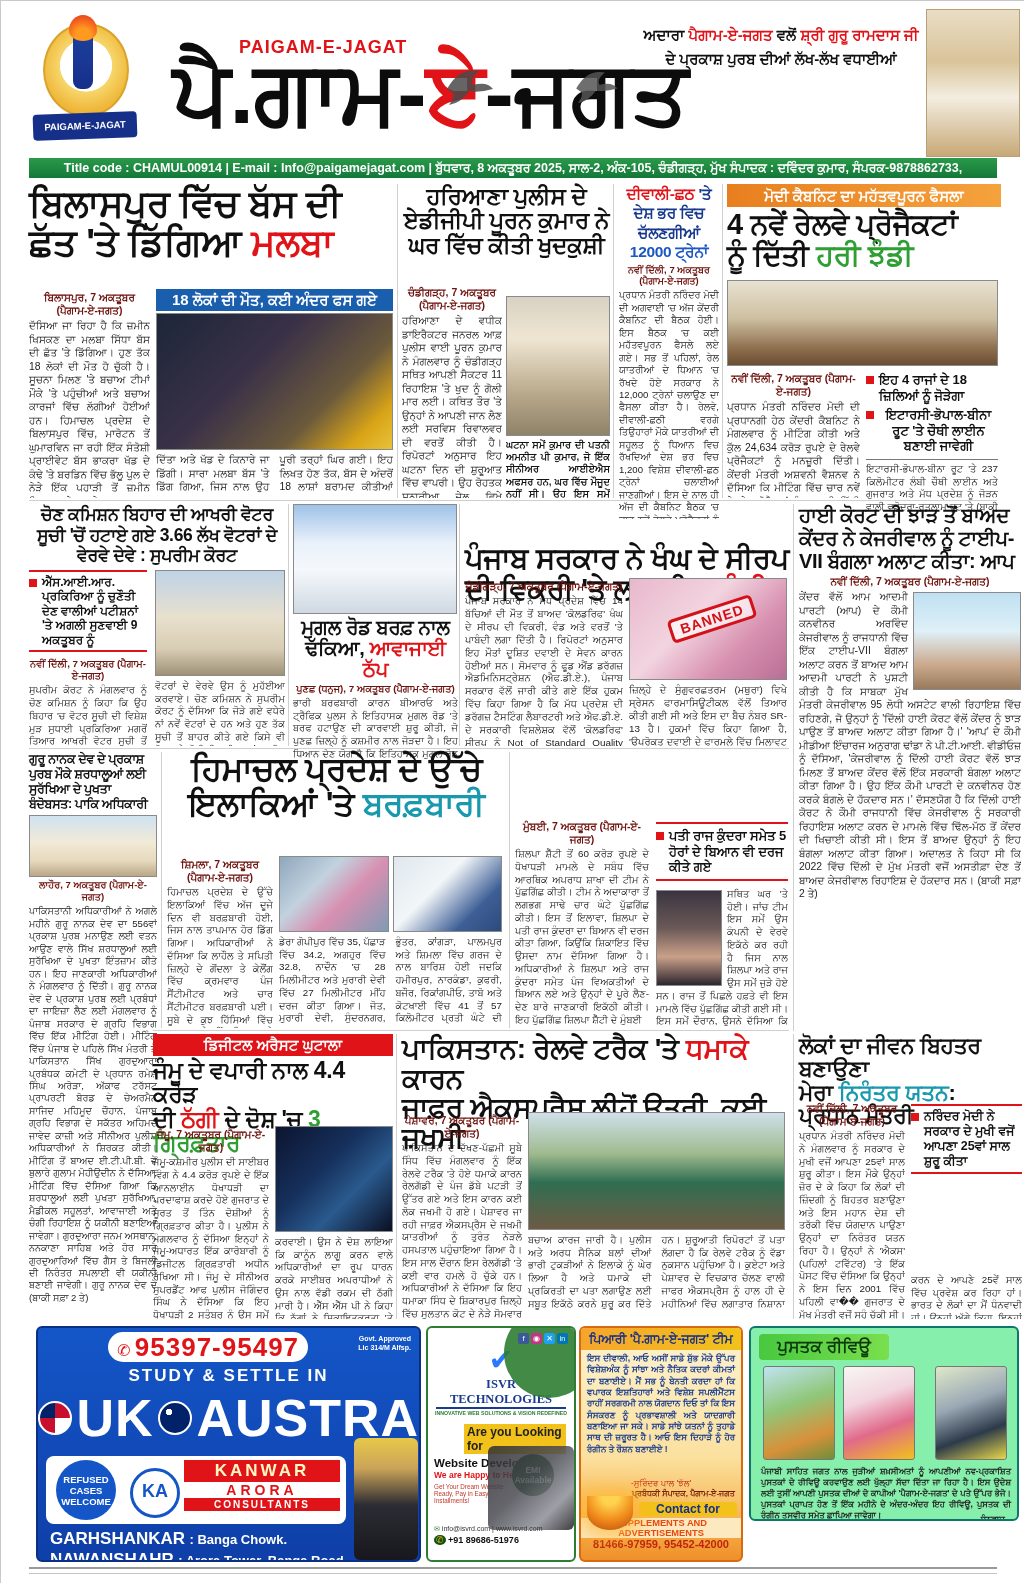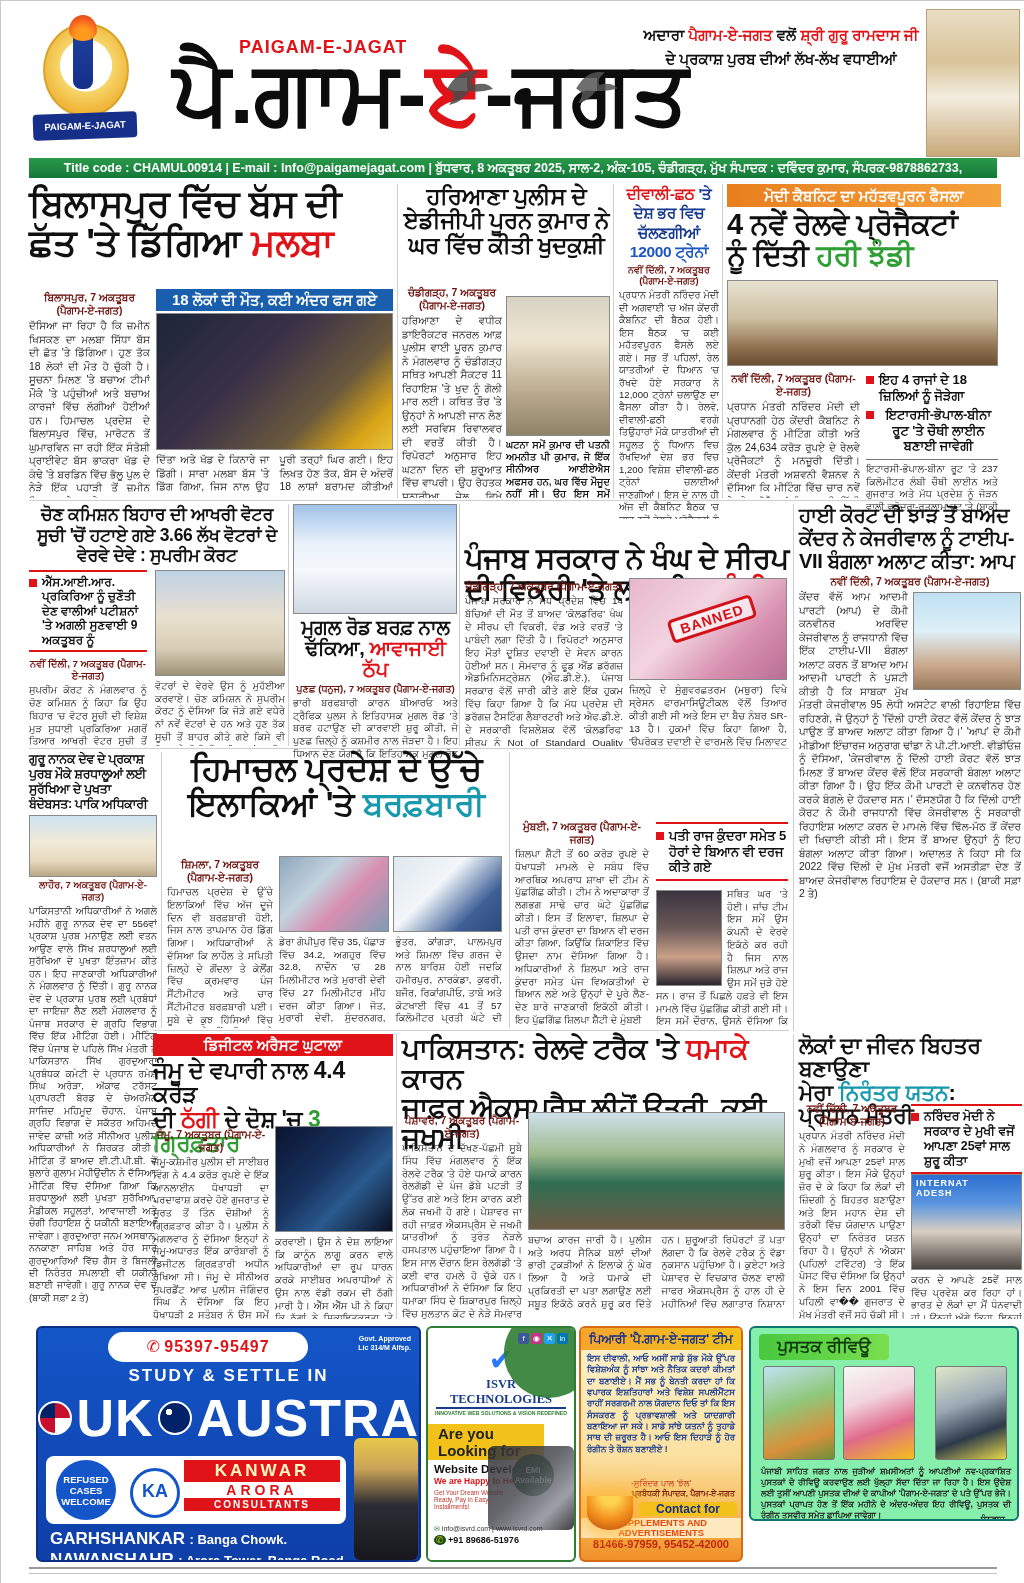--- a/index.html
+++ b/index.html
@@ -289,35 +289,29 @@
     <div class="abs" style="left:5px;top:66px;width:106px;height:219px;overflow:hidden;">
       <div class="dl">ਨਵੀਂ ਦਿੱਲੀ, 7 ਅਕਤੂਬਰ (ਪੈਗਾਮ-ਏ-ਜਗਤ)</div>
       <div class="body" style="font-size:9.8px;">ਪ੍ਰਧਾਨ ਮੰਤਰੀ ਨਰਿੰਦਰ ਮੋਦੀ ਨੇ ਮੰਗਲਵਾਰ ਨੂੰ ਸਰਕਾਰ ਦੇ ਮੁਖੀ ਵਜੋਂ ਆਪਣਾ 25ਵਾਂ ਸਾਲ ਸ਼ੁਰੂ ਕੀਤਾ। ਇਸ ਮੌਕੇ ਉਨ੍ਹਾਂ ਜ਼ੋਰ ਦੇ ਕੇ ਕਿਹਾ ਕਿ ਲੋਕਾਂ ਦੀ ਜ਼ਿੰਦਗੀ ਨੂੰ ਬਿਹਤਰ ਬਣਾਉਣਾ ਅਤੇ ਇਸ ਮਹਾਨ ਦੇਸ਼ ਦੀ ਤਰੱਕੀ ਵਿੱਚ ਯੋਗਦਾਨ ਪਾਉਣਾ ਉਨ੍ਹਾਂ ਦਾ ਨਿਰੰਤਰ ਯਤਨ ਰਿਹਾ ਹੈ। ਉਨ੍ਹਾਂ ਨੇ 'ਐਕਸ' (ਪਹਿਲਾਂ ਟਵਿੱਟਰ) 'ਤੇ ਇੱਕ ਪੋਸਟ ਵਿੱਚ ਦੱਸਿਆ ਕਿ ਉਨ੍ਹਾਂ ਨੇ ਇਸ ਦਿਨ 2001 ਵਿੱਚ ਪਹਿਲੀ ਵਾ�� ਗੁਜਰਾਤ ਦੇ ਮੁੱਖ ਮੰਤਰੀ ਵਜੋਂ ਸਹੁੰ ਚੁੱਕੀ ਸੀ। ਮੋਦੀ ਨੇ ਕਿਹਾ, ਭਾਰਤੀਆਂ ਦੇ ਲਗਾਤਾਰ ਆਸ਼ੀਰਵਾਦ ਸਦਕਾ, ਮੈਂ ਇੱਕ ਸਰਕਾਰ ਦੇ ਮੁਖੀ ਵਜੋਂ ਸੇਵਾ</div>
     </div>
     <div class="abs" style="left:117px;top:70px;width:111px;border-top:2px solid #e01418;border-bottom:2px solid #e01418;padding:3px 0;">
       <div class="bullet-row">
           <span class="sq"></span>
           <span class="btext" style="font-size:12.5px;">ਨਰਿੰਦਰ ਮੋਦੀ ਨੇ ਸਰਕਾਰ ਦੇ ਮੁਖੀ ਵਜੋਂ ਆਪਣਾ 25ਵਾਂ ਸਾਲ ਸ਼ੁਰੂ ਕੀਤਾ</span>
         </div>
     </div>
-    <div class="abs ph" style="left:117px;top:140px;width:111px;height:96px;background:linear-gradient(180deg,#2a6fd0 0%,#5a95e0 30%,#d9cfc2 60%,#4a4440 100%);">
-      <div style="color:#fff;font-weight:bold;font-size:9px;padding:3px 4px;letter-spacing:1px;">
-        <span>INTERNAT</span><br>
-        <span>ADESH</span>
-      </div>
-    </div>
     <div class="abs body" style="left:117px;top:240px;width:111px;height:45px;overflow:hidden;font-size:9.8px;">
       <span>ਕਰਨ ਦੇ ਆਪਣੇ 25ਵੇਂ ਸਾਲ ਵਿੱਚ ਪ੍ਰਵੇਸ਼ ਕਰ ਰਿਹਾ ਹਾਂ। ਭਾਰਤ ਦੇ ਲੋਕਾਂ ਦਾ ਮੈਂ ਧੰਨਵਾਦੀ ਹਾਂ। ਉਨ੍ਹਾਂ ਅੱਗੇ ਕਿਹਾ, ਇਨ੍ਹਾਂ ਸਾਰੇ ਸਾਲਾਂ ਦੌਰਾਨ, ਸਾਡੇ ਲੋਕਾਂ ਦੇ ਜੀਵਨ ਨੂੰ ਬਿਹਤਰ ਬਣਾਉਣ ਅਤੇ ਇਸ ਮਹਾਨ ਰਾਸ਼ਟਰ (ਬਾਕੀ ਸਫ਼ਾ 2 ਤੇ)</span>
     </div>
   </div>
 
   <div class="abs adbox" style="left:35px;top:1325px;width:385px;height:236px;background:linear-gradient(180deg,#1456c8,#0f3fa8);border:2px solid #0c2f86;">
     <div class="abs" style="left:70px;top:4px;width:200px;height:30px;background:#fff;border-radius:16px;text-align:center;line-height:30px;">
       <span style="color:#e01418;font-size:16px;">✆</span>
-      <span style="color:#e01418;font-weight:bold;font-size:16px;letter-spacing:1px;text-align:right;">95397-95497</span>
+      <span style="color:#e01418;font-weight:bold;font-size:26px;letter-spacing:1px;text-align:right;">95397-95497</span>
     </div>
     <div class="abs" style="right:8px;top:6px;text-align:right;color:#fff;font-size:7px;font-weight:bold;line-height:1.3;">
       <div>Govt. Approved</div>
         <div>Lic 314/M Alfsp.</div>
     </div>
     <div style="margin-top:38px;text-align:center;color:#fff;font-weight:bold;font-size:17px;letter-spacing:2px;">
       <span>STUDY &amp; SETTLE IN</span>
     </div>
     <div style="text-align:center;margin-top:2px;white-space:nowrap;">
       <span class="flagcirc" style="background:conic-gradient(#c8102e 0 25%,#ffffff 25% 50%,#c8102e 50% 75%,#012169 75% 100%);"></span>
@@ -348,21 +342,21 @@
     <div class="abs" style="right:-20px;top:-20px;width:90px;height:90px;border-radius:50%;background:#2e7d32;opacity:.9;"></div>
     <div class="abs" style="right:6px;top:5px;display:flex;gap:2px;">
       <span style="width:11px;height:11px;background:#3b5998;color:#fff;font-size:8px;text-align:center;line-height:11px;border-radius:2px;">f</span>
       <span style="width:11px;height:11px;background:#c13584;color:#fff;font-size:8px;text-align:center;line-height:11px;border-radius:2px;">◉</span>
       <span style="width:11px;height:11px;background:#1da1f2;color:#fff;font-size:8px;text-align:center;line-height:11px;border-radius:2px;">✕</span>
       <span style="width:11px;height:11px;background:#0077b5;color:#fff;font-size:7px;text-align:center;line-height:11px;border-radius:2px;">in</span>
     </div>
     <div style="text-align:center;color:#2979ff;font-size:30px;margin-top:14px;font-weight:bold;">✔</div>
     <div style="text-align:center;color:#1a3c8f;font-weight:bold;font-size:12.5px;font-family:'Liberation Serif',serif;border-bottom:2px solid #1a3c8f;margin:0 8px;">ISVR TECHNOLOGIES</div>
     <div style="text-align:center;color:#2e7d32;font-size:5.2px;font-weight:bold;margin-top:1px;">INNOVATIVE WEB SOLUTIONS &amp; VISION REDEFINED</div>
-    <div style="background:#f2c21a;color:#222;font-weight:bold;font-size:15px;width:96px;padding:1px 10px;margin-top:8px;">Are you Looking for</div>
+    <div style="background:#f2c21a;color:#222;font-weight:bold;font-size:12px;width:96px;padding:1px 3px;margin-top:8px;margin-left:36px;">Are you Looking for</div>
     <div style="font-weight:bold;font-size:11.5px;color:#111;margin:3px 6px 0;">Website Developer ?</div>
     <div style="font-weight:bold;font-size:8.5px;color:#e01418;margin:1px 6px 0;">We are Happy to Help!</div>
     <div style="font-size:6.3px;color:#c0392b;margin:3px 6px 0;width:80px;">Get Your Dream Website Ready, Pay in Easy Installments!</div>
     <div class="abs" style="left:84px;top:126px;width:42px;height:42px;border-radius:50%;background:#145214;color:#fff;font-size:8.5px;font-weight:bold;display:flex;align-items:center;justify-content:center;text-align:center;">
       <span>EMI Available</span>
     </div>
     <div class="abs ph" style="left:60px;top:118px;width:86px;height:84px;border:none;background:linear-gradient(135deg,#2c2c30 0%,#4a4a52 45%,#8e8e98 75%,#1c1c20 100%);border-radius:6px;opacity:.85;z-index:-0;"></div>
     <div class="abs" style="left:6px;top:196px;width:140px;font-size:7px;color:#333;line-height:1.4;">
       <div><span style="color:#2e7d32;">✉</span> <span>info@isvrd.com</span> | <span>www.isvrd.com</span></div>
       <div style="font-size:9px;font-weight:bold;color:#111;"><span style="color:#f2c21a;background:#145214;border-radius:50%;padding:0 2px;">✆</span> <span>+91 89686-51976</span></div>

